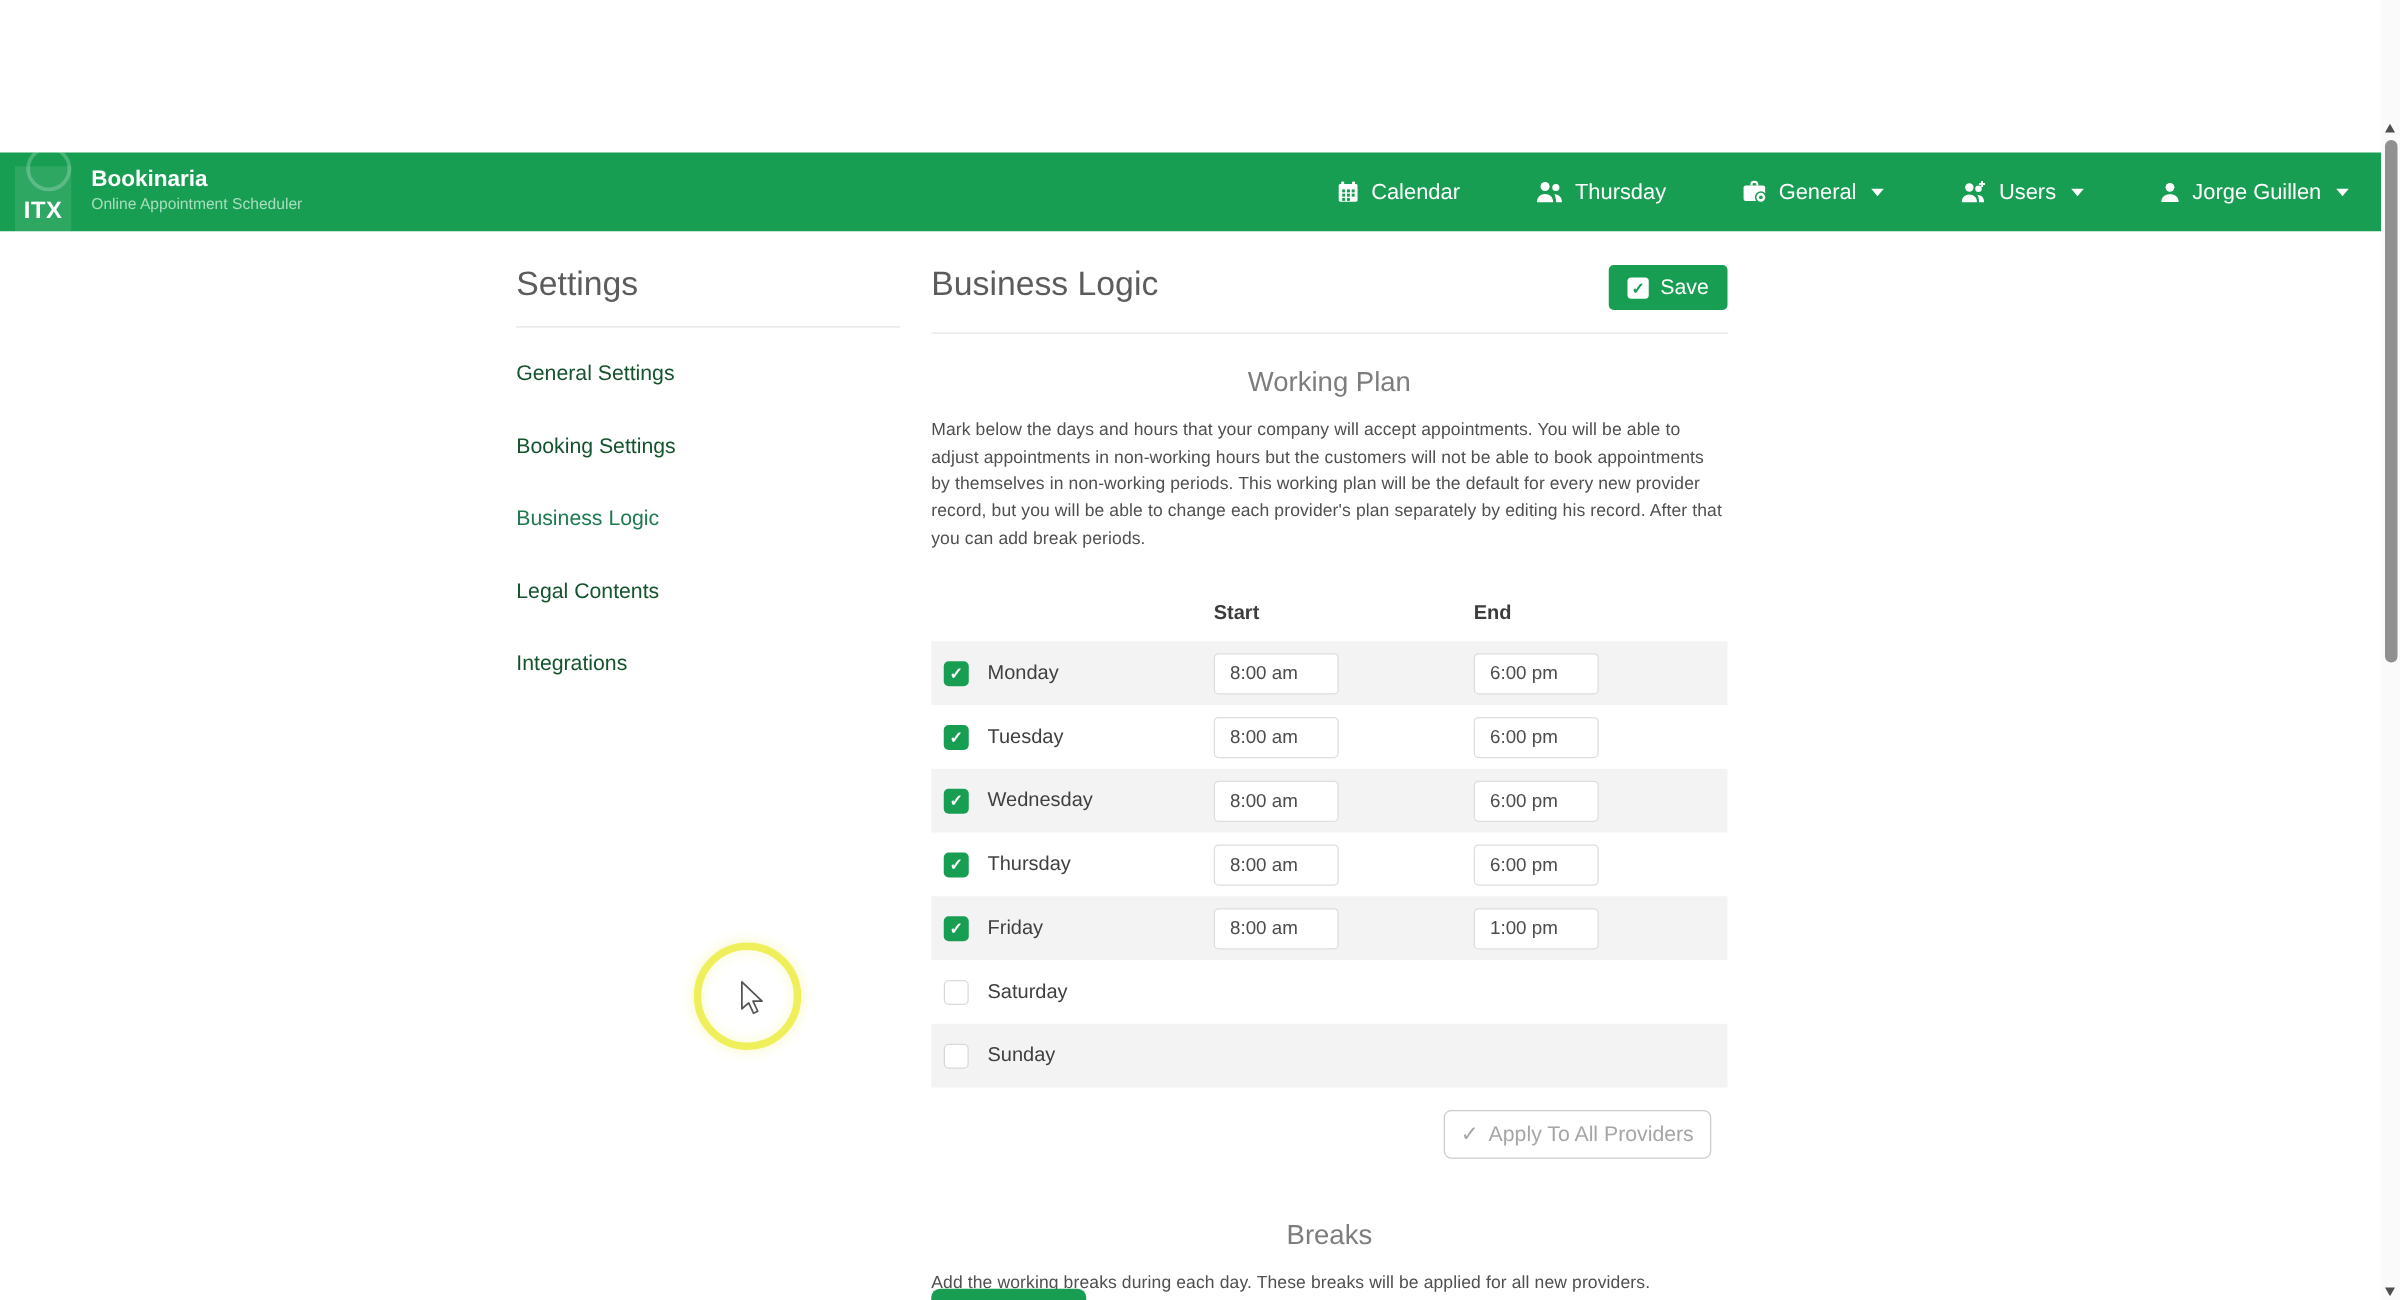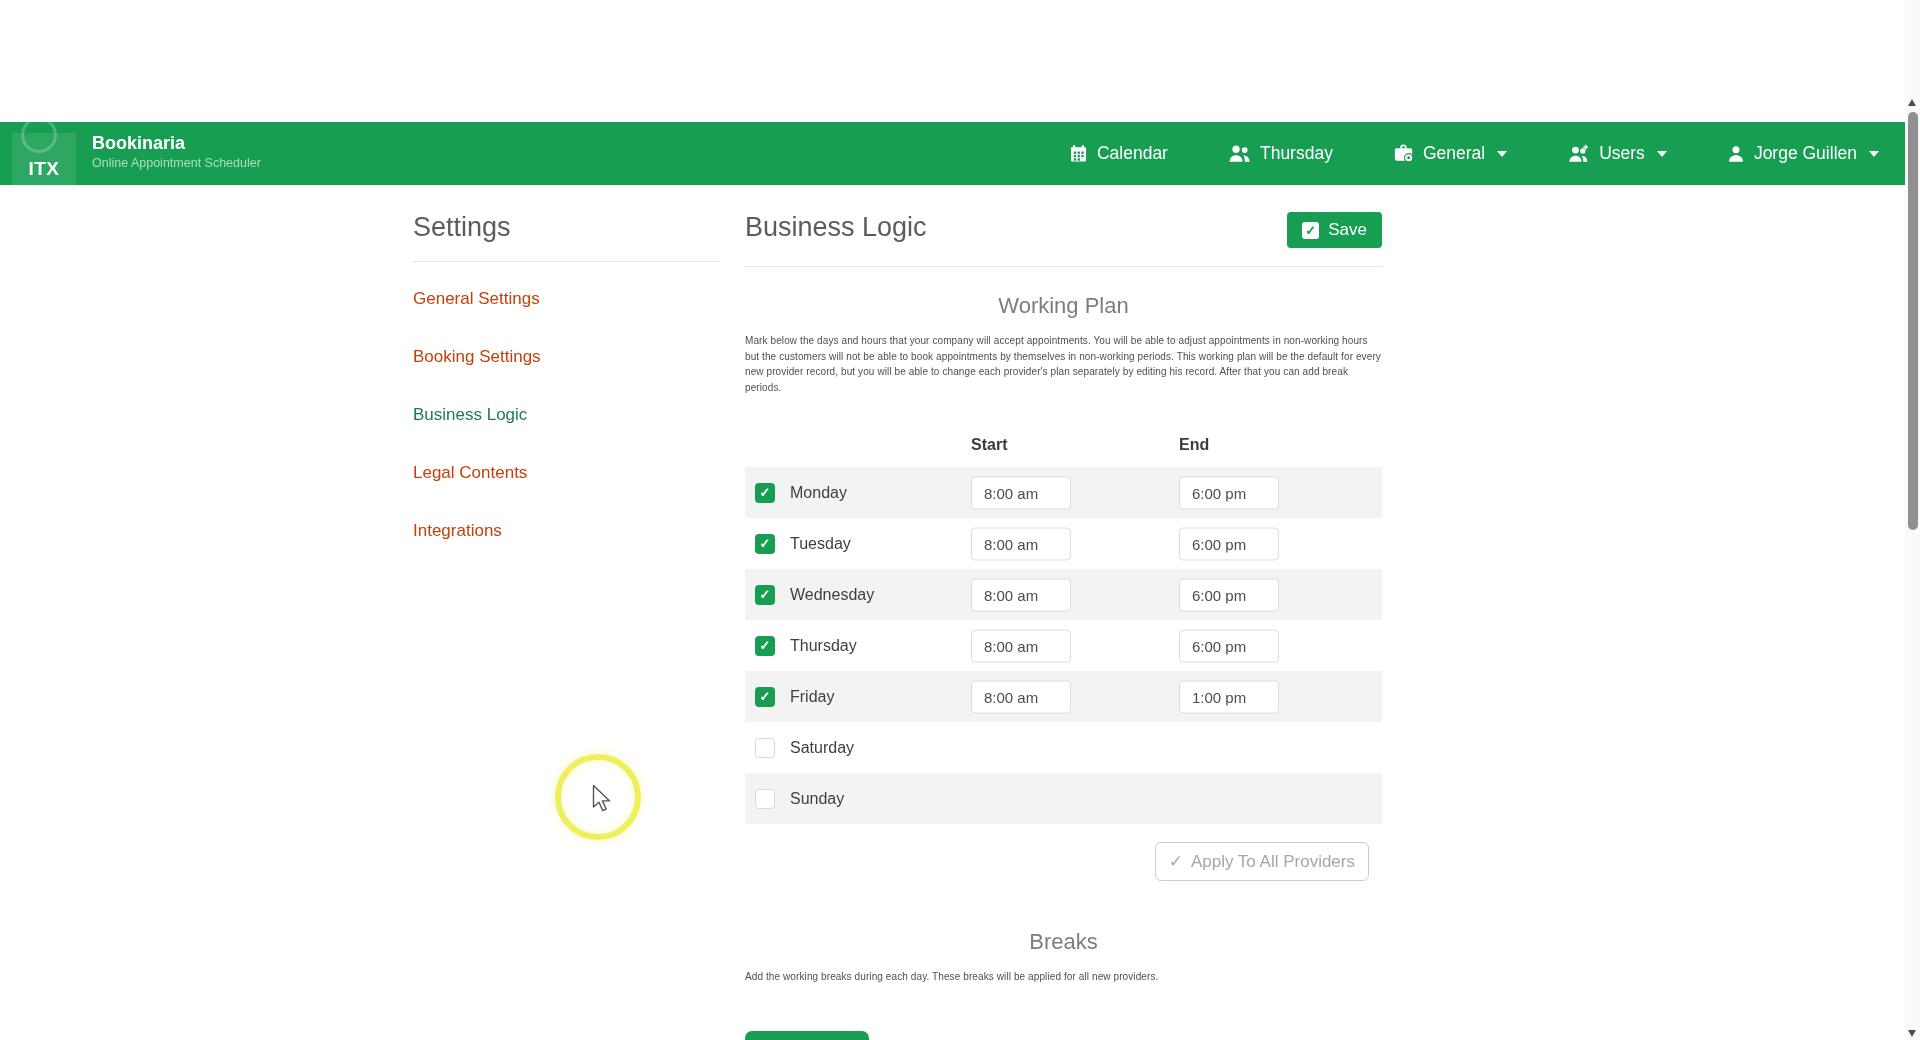--- a/index.html
+++ b/index.html
@@ -3,53 +3,53 @@
 <meta charset="utf-8">
 <style>
   html,body{margin:0;padding:0;}
   .page{position:relative;width:1920px;height:1040px;overflow:hidden;background:#ffffff;
         font-family:"Liberation Sans", sans-serif;}
 
   
   .navbar{position:absolute;top:122px;left:0;width:1905px;height:63px;background:#179E52;
           display:flex;align-items:center;justify-content:space-between;overflow:hidden;}
   .brand{display:flex;align-items:flex-start;gap:16px;padding-left:12px;height:100%;}
-  .logo-box{position:relative;width:64px;height:52px;margin-top:11px;background:rgba(255,255,255,0.10);
+  .logo-box{position:relative;width:45px;height:52px;margin-top:11px;background:rgba(255,255,255,0.10);
             display:flex;align-items:flex-end;justify-content:center;}
   .logo-ring{position:absolute;top:-16px;left:9px;width:30px;height:30px;border-radius:50%;
              border:3px solid rgba(255,255,255,0.22);}
   .logo-text{color:#fff;font-weight:bold;font-size:19px;letter-spacing:0.5px;padding-bottom:5px;}
   .brand-text{padding-top:11px;}
   .brand-title{color:#fff;font-weight:bold;font-size:18px;line-height:20px;}
   .brand-sub{color:#A8DEBE;font-size:12.5px;margin-top:3px;}
   .nav-items{display:flex;align-items:center;gap:60px;padding-right:26px;}
   .nav-item{display:flex;align-items:center;gap:9px;color:#fff;font-size:17.5px;text-decoration:none;cursor:pointer;}
   .caret{width:0;height:0;border-left:5px solid transparent;border-right:5px solid transparent;
          border-top:6px solid #fff;margin-left:3px;}
 
   
   .sidebar{position:absolute;left:413px;top:212px;width:307px;}
   .sidebar h2{font-size:27px;font-weight:400;color:#5c5c5c;margin:0;}
   .side-divider{border-bottom:1px solid #e4e4e4;margin-top:18px;}
-  .side-link{display:block;margin-top:38px;font-size:17px;color:#c2410c;text-decoration:none;cursor:pointer;}
+  .side-link{display:block;margin-top:38px;font-size:17px;color:#14532d;text-decoration:none;cursor:pointer;}
   .side-link:first-of-type{margin-top:27px;}
   .side-link.active{color:#1E7B4F;}
 
   
   .main{position:absolute;left:745px;top:212px;width:637px;}
   .main-header{display:flex;justify-content:space-between;align-items:flex-start;
                border-bottom:1px solid #e5e5e5;padding-bottom:18px;}
   .main-header h1{font-size:27px;font-weight:400;color:#5c5c5c;margin:0;}
   .save-btn{background:#179E52;color:#fff;border:none;border-radius:4px;font-size:17px;
             padding:8px 15px;display:flex;align-items:center;gap:9px;cursor:pointer;
             font-family:inherit;}
   .save-check{width:17px;height:17px;background:#fff;border-radius:3px;color:#179E52;
               font-size:13px;font-weight:bold;display:flex;align-items:center;justify-content:center;}
   .section-title{font-size:22px;font-weight:400;color:#7d7d7d;margin:26px 0 0;text-align:center;}
-  .desc{font-size:10px;color:#4f4f4f;line-height:1.55;margin:14px 0 0;letter-spacing:0.1px;}
+  .desc{font-size:14px;color:#4f4f4f;line-height:1.55;margin:14px 0 0;letter-spacing:0.1px;}
 
   .wp-table{margin-top:36px;}
   .t-head{position:relative;height:36px;font-weight:bold;font-size:16px;color:#3c3c3c;}
   .t-head span{position:absolute;top:5px;}
   .h-day{left:10px;margin-top:40px;} .h-start{left:226px;} .h-end{left:434px;}
   .t-row{position:relative;height:51px;display:flex;align-items:center;}
   .t-row.striped{background:#f3f3f3;}
   .cbx{width:20px;height:20px;border-radius:4px;margin-left:10px;background:#fff;
        border:1px solid #d9d9d9;box-sizing:border-box;display:flex;align-items:center;
        justify-content:center;cursor:pointer;flex:none;}

